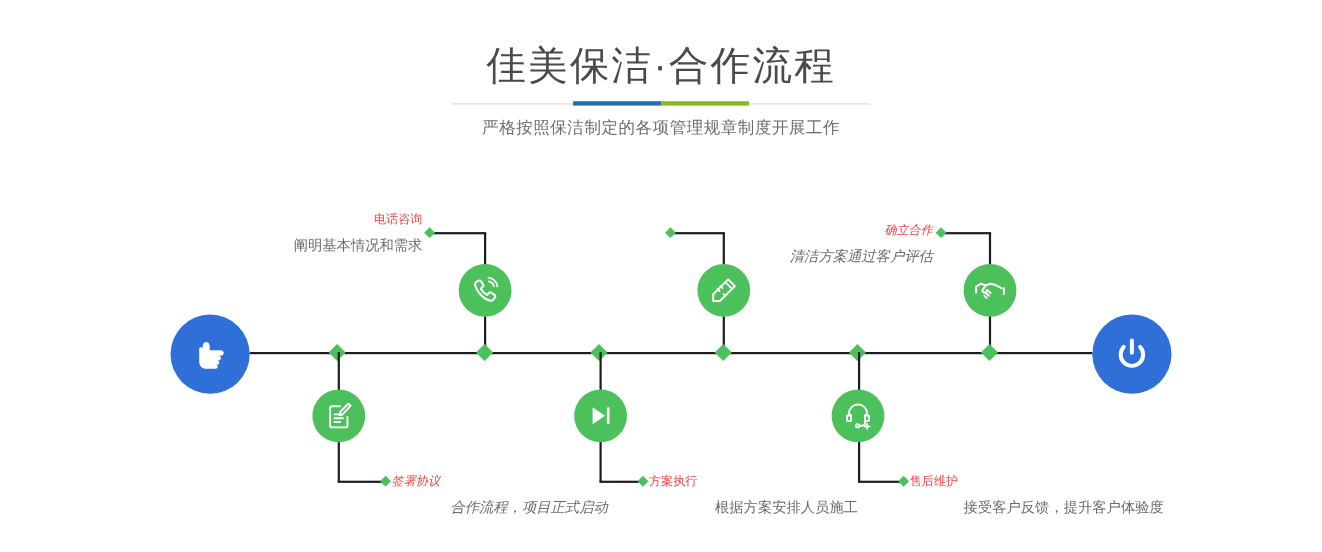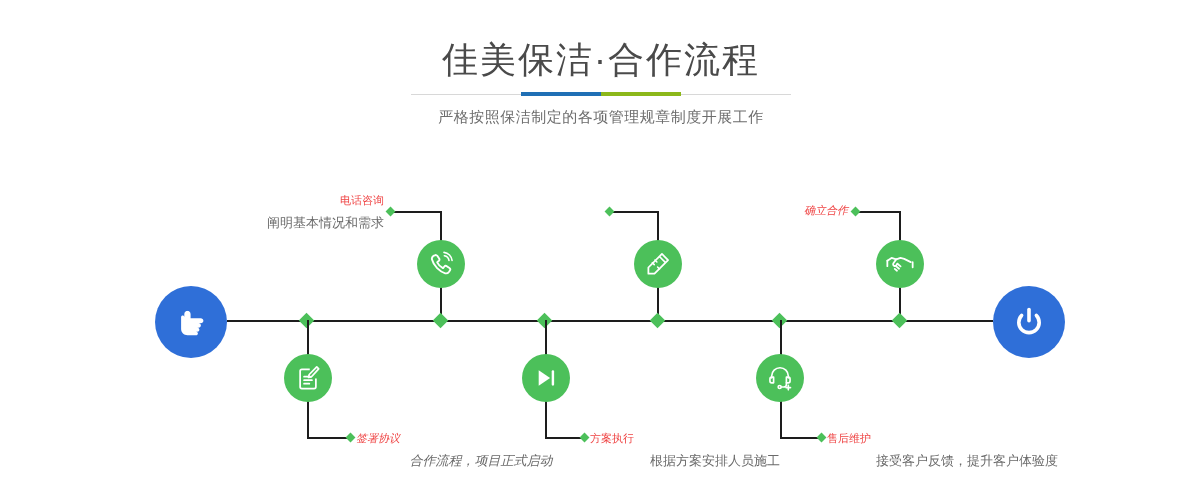--- a/index.html
+++ b/index.html
@@ -185,20 +185,21 @@
       <svg width="30" height="30" viewBox="0 0 32 32">
         <path fill="none" stroke="#ffffff" stroke-width="1.9" stroke-linejoin="round" stroke-linecap="round" d="M2.5 12.5 7 9.5l5 1.5 4.5-1.5 4 1 7 3.5"></path>
         <path fill="none" stroke="#ffffff" stroke-width="1.9" stroke-linejoin="round" stroke-linecap="round" d="M12 11 9 15.2c-.6.9-.4 2 .5 2.6.8.5 1.9.3 2.5-.5l1.2-1.6"></path>
         <path fill="none" stroke="#ffffff" stroke-width="1.9" stroke-linejoin="round" stroke-linecap="round" d="M13.2 15.7l3.4 2.8M12 18.6l3 2.5M10.4 21.2l2.4 2"></path>
         <path fill="none" stroke="#ffffff" stroke-width="1.9" stroke-linecap="round" d="M2.5 12.5v5.8M29.5 14v5.5"></path>
       </svg>
     </span>
   </div>
   <div class="lbl up" style="left:596px;top:200px;width:252px;font-style:italic;">
     <div class="t">确立合作</div>
+    <div class="d">清洁方案通过客户评估</div>
   </div>
 
   <div class="diamond" style="left:894px;top:315px;"></div>
   <div class="vline" style="left:780px;top:320px;height:118px;"></div>
   <div class="hline" style="left:780px;top:437px;width:42px;"></div>
   <div class="diamond sm" style="left:818px;top:434px;"></div>
   <div class="bubble" style="left:756px;top:354px;">
     <span>
       <svg width="28" height="28" viewBox="0 0 32 32">
         <path fill="none" stroke="#ffffff" stroke-width="1.9" stroke-linecap="round" d="M6.5 16v-2.2a9.5 9.5 0 0 1 19 0V16"></path>

